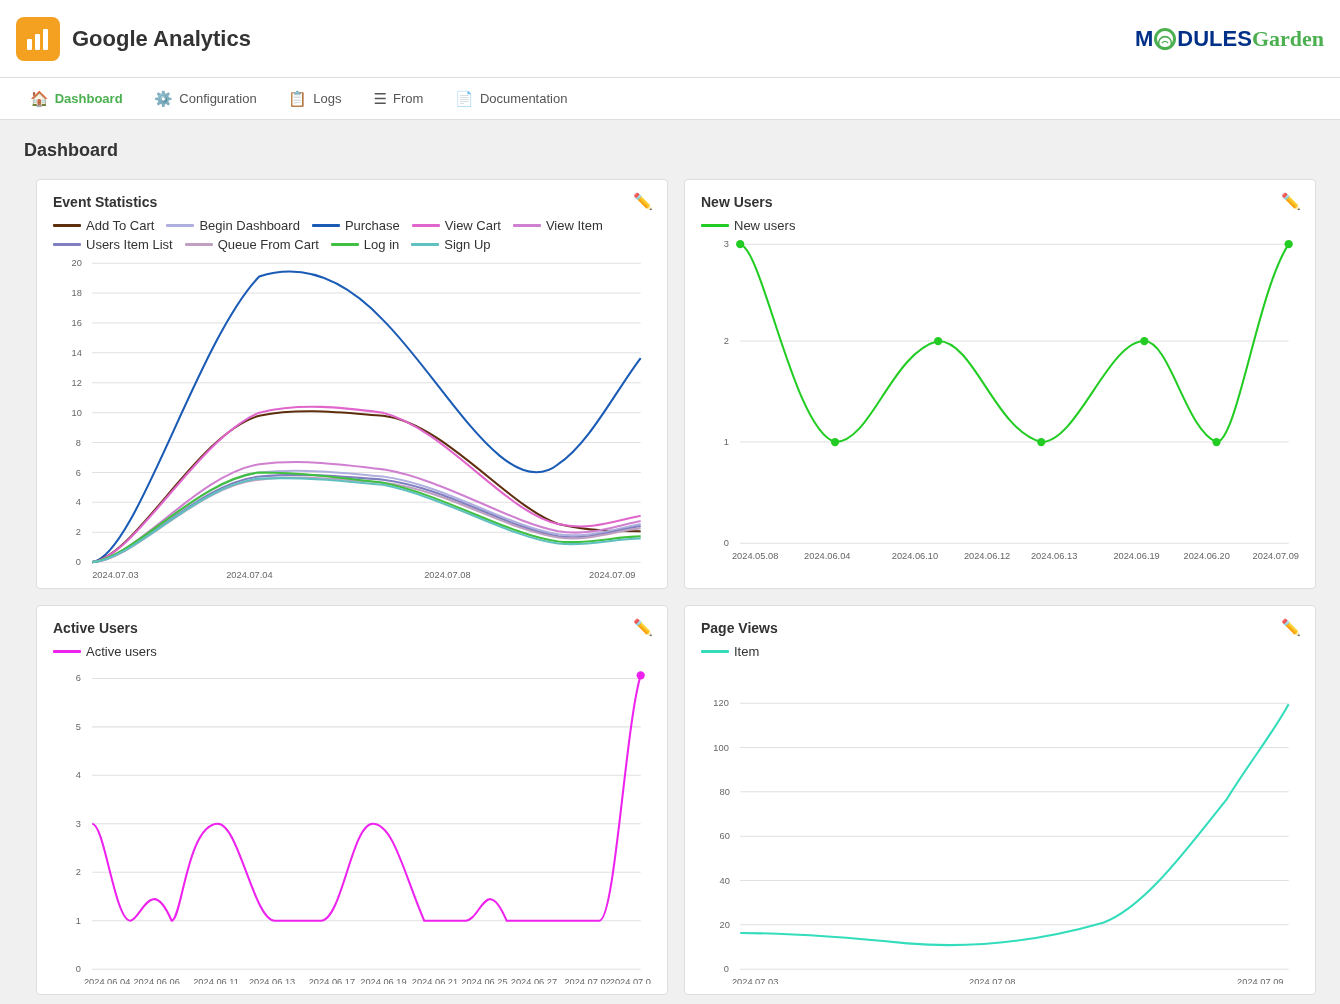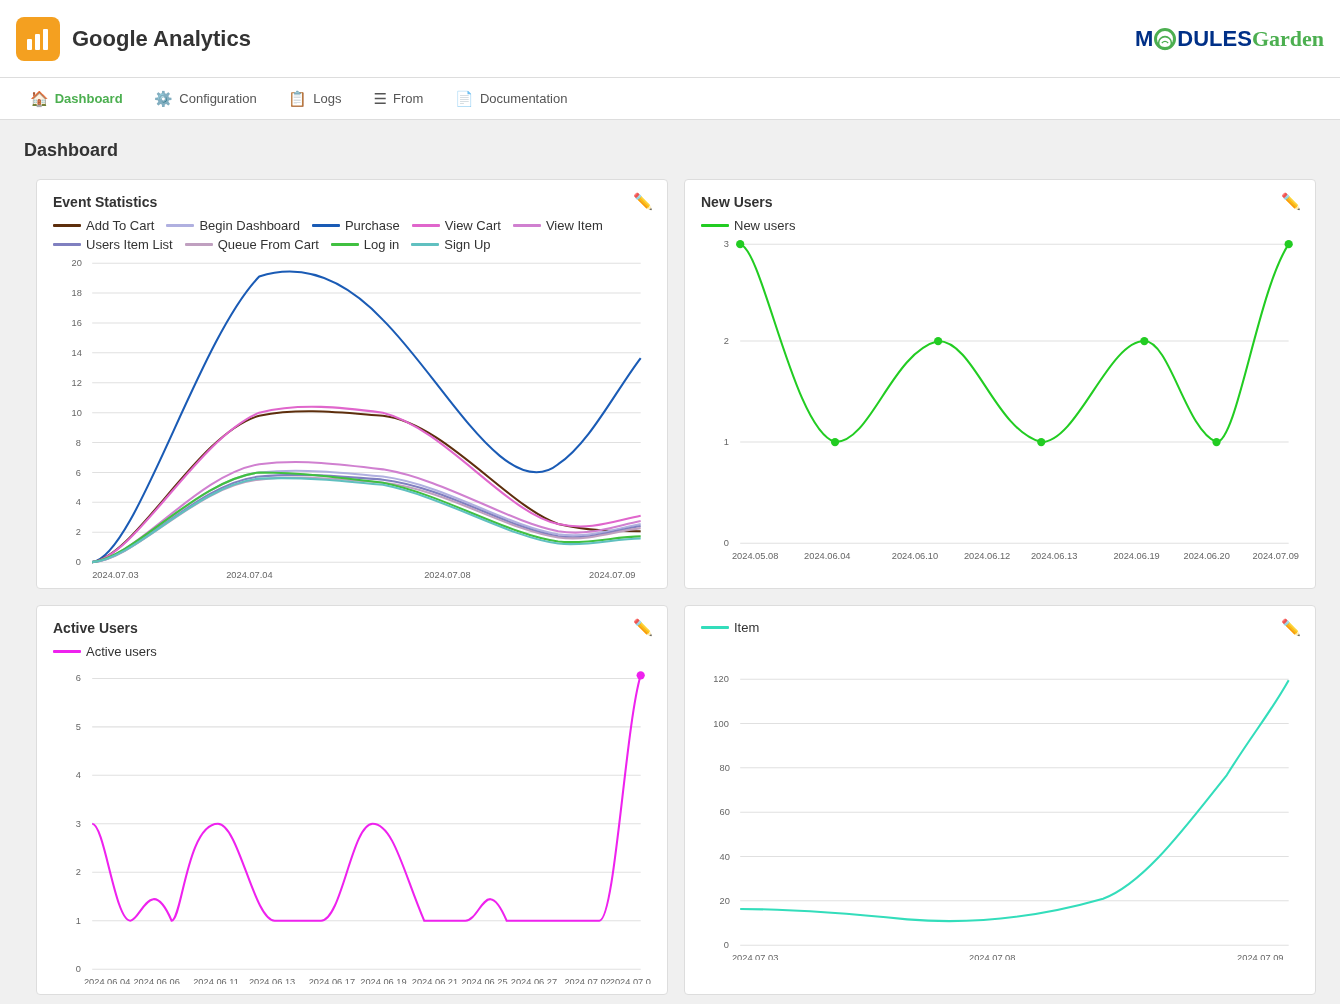--- a/index.html
+++ b/index.html
@@ -378,20 +378,21 @@
           <text x="540" y="310" class="axis-label">2024.07.09</text>
 
           <path d="M38,154 C50,154 60,248 75,248 C85,248 95,201 115,248 C125,248 130,154 160,154 C180,154 195,248 215,248 C230,248 240,248 260,248 C280,248 290,154 310,154 C330,154 340,201 360,248 C370,248 380,248 400,248 C415,248 420,201 440,248 C455,248 465,248 490,248 C505,248 515,248 530,248 C545,248 555,60 570,10" class="chart-line" stroke="#ee22ee" stroke-width="2.5"></path>
 
           <circle cx="570" cy="10" r="4" fill="#ee22ee"></circle>
         </svg>
       </div>
     </div>
 
     <div class="chart-card">
+      <div class="chart-card-title">Page Views</div>
       <span class="chart-edit-btn">✏️</span>
       <div class="legend">
         <div class="legend-item">
           <span class="legend-line" style="background:#33ddbb;"></span>
           <span>Item</span>
         </div>
       </div>
       <div class="chart-svg-wrap">
         <svg width="100%" viewBox="0 0 580 310" xmlns="http://www.w3.org/2000/svg">
 

